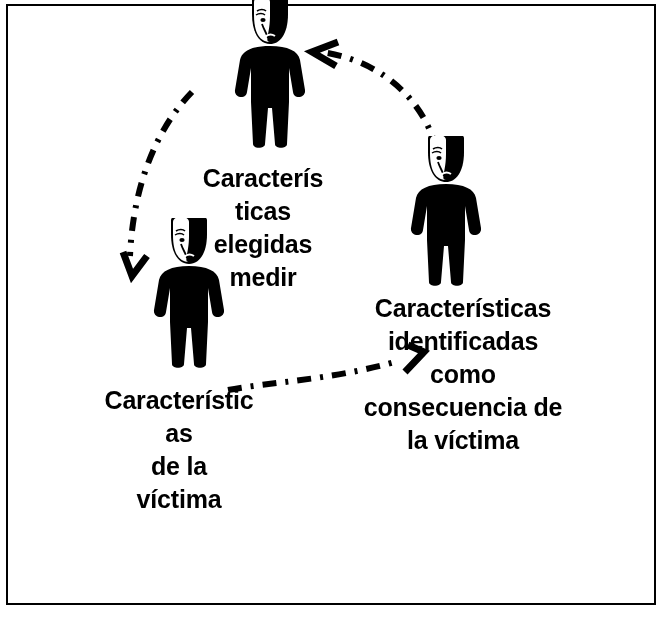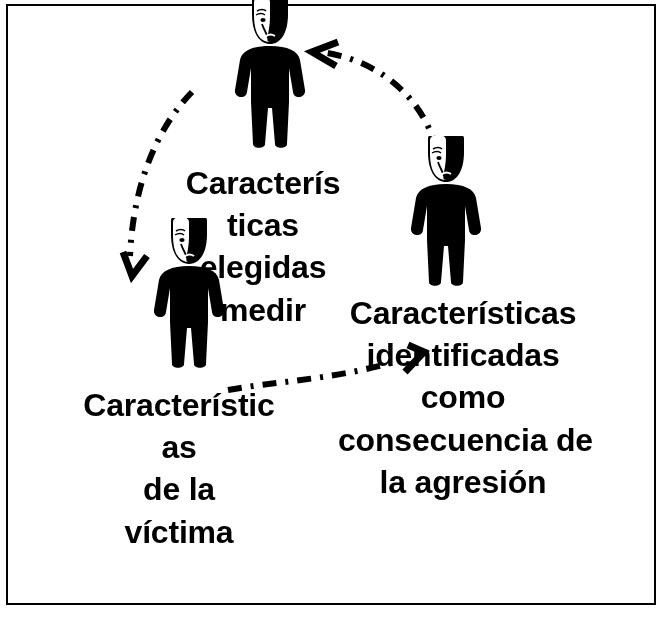--- a/index.html
+++ b/index.html
@@ -35,21 +35,21 @@
     position: absolute;
     left: 0; top: 0;
     width: 663px;
     height: 617px;
   }
 
   .label {
     position: absolute;
     color: #000000;
     font-weight: bold;
-    font-size: 32px;
+    font-size: 25px;
     line-height: 1.32;
     text-align: center;
     letter-spacing: -0.2px;
   }
   .label .ln { display: block; white-space: pre; }
 
   #label-center { left: 168px; top: 162px; width: 190px; z-index: 1; }
   #label-left   { left: 64px;  top: 384px; width: 230px; z-index: 3; }
   #label-right  { left: 338px; top: 292px; width: 250px; z-index: 3; }
 
@@ -94,21 +94,21 @@
     <span class="ln">as</span>
     <span class="ln">de la</span>
     <span class="ln">víctima</span>
   </div>
 
   <div class="label" id="label-right">
     <span class="ln">Características</span>
     <span class="ln">identificadas</span>
     <span class="ln">como</span>
     <span class="ln">consecuencia de</span>
-    <span class="ln">la agresión</span>
+    <span class="ln">la víctima</span>
   </div>
 
   <div class="figure" id="figure-top">
     <svg width="96" height="150" viewBox="0 0 96 150" xmlns="http://www.w3.org/2000/svg">
       <g>
         <path d="M30,2 C30,-6 66,-6 66,2 L66,16 C66,36 58,46 48,46 C38,46 30,36 30,16 Z" fill="#000000"></path>
         <path d="M32,4 C32,-3 48,-3 48,4 L48,18 C48,36 42,44 48,44 C38,44 32,35 32,17 Z" fill="#ffffff"></path>
         <path d="M35,13 C38,11 42,11 44,13" stroke="#000000" stroke-width="1.6" fill="none"></path>
         <path d="M34,17 C37,15 41,15 43,17" stroke="#000000" stroke-width="1.4" fill="none"></path>
         <ellipse cx="41" cy="22" rx="2.6" ry="2" fill="#000000"></ellipse>

